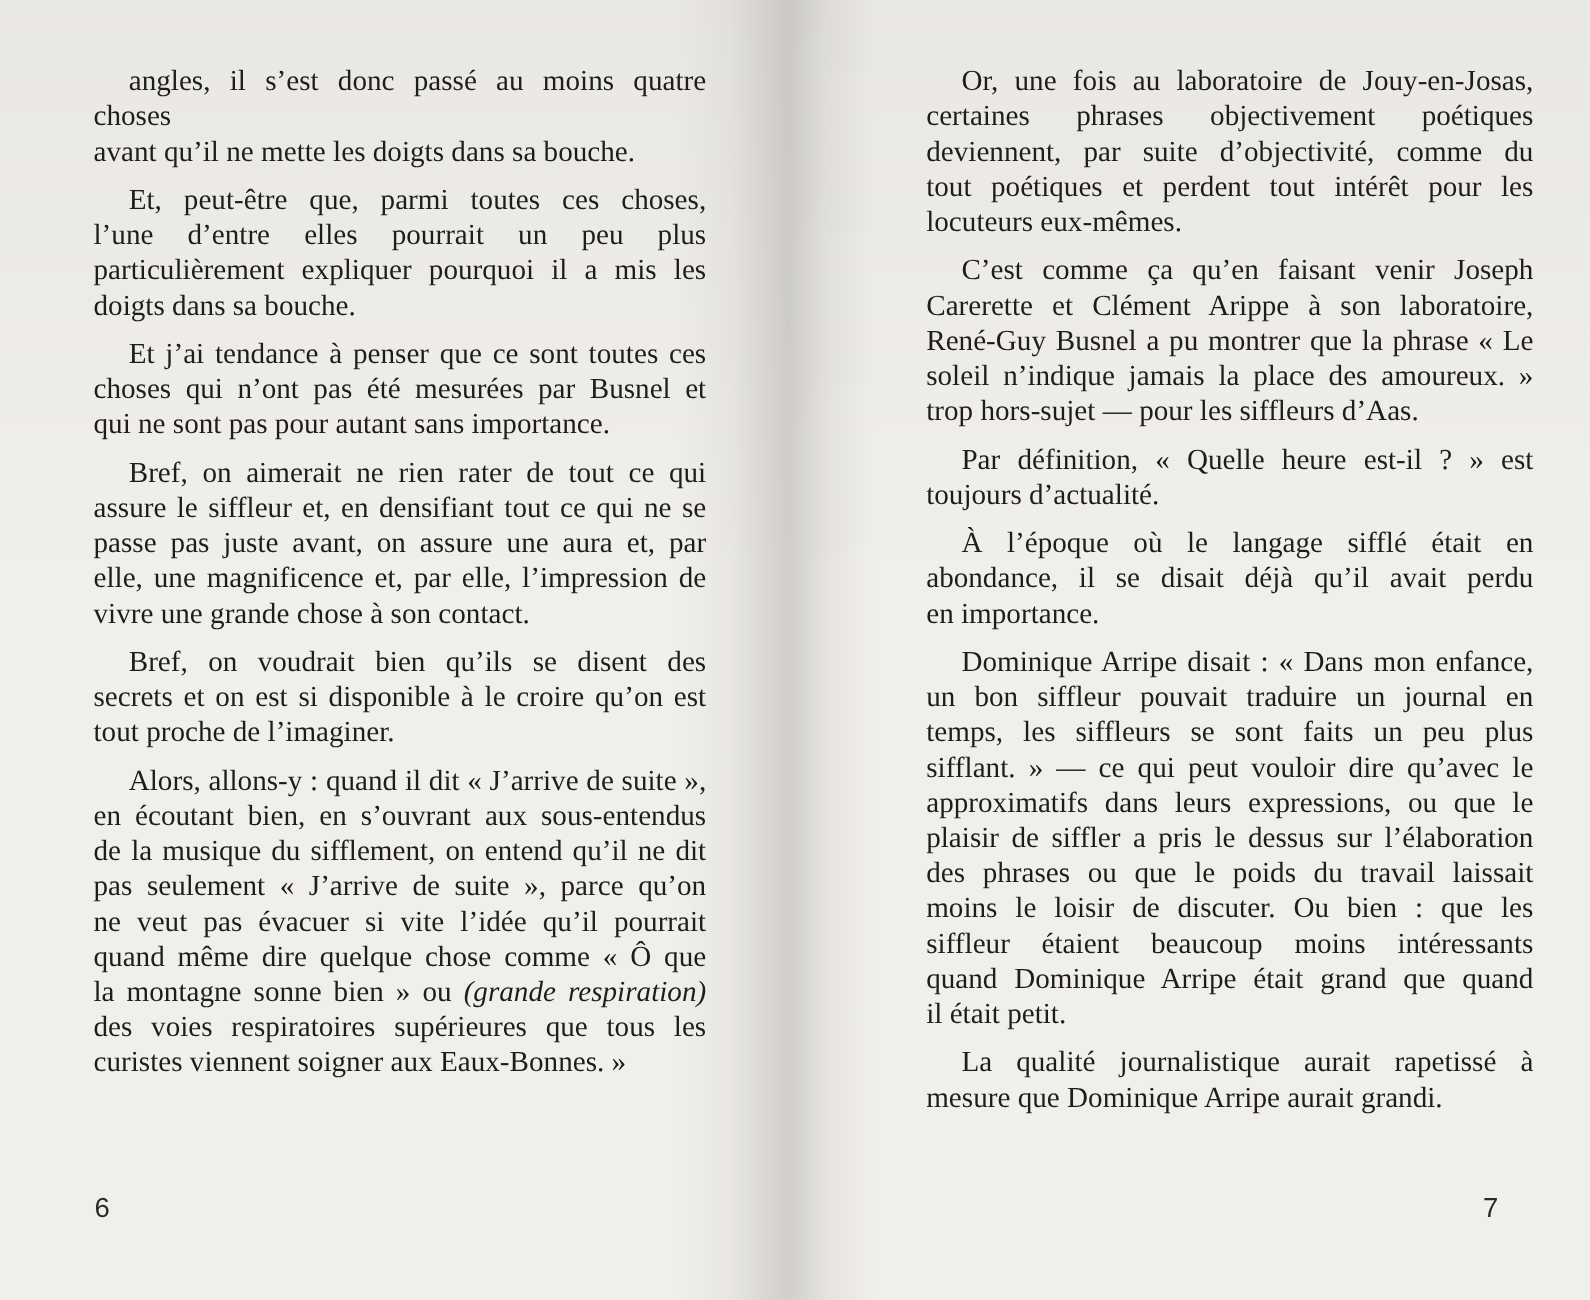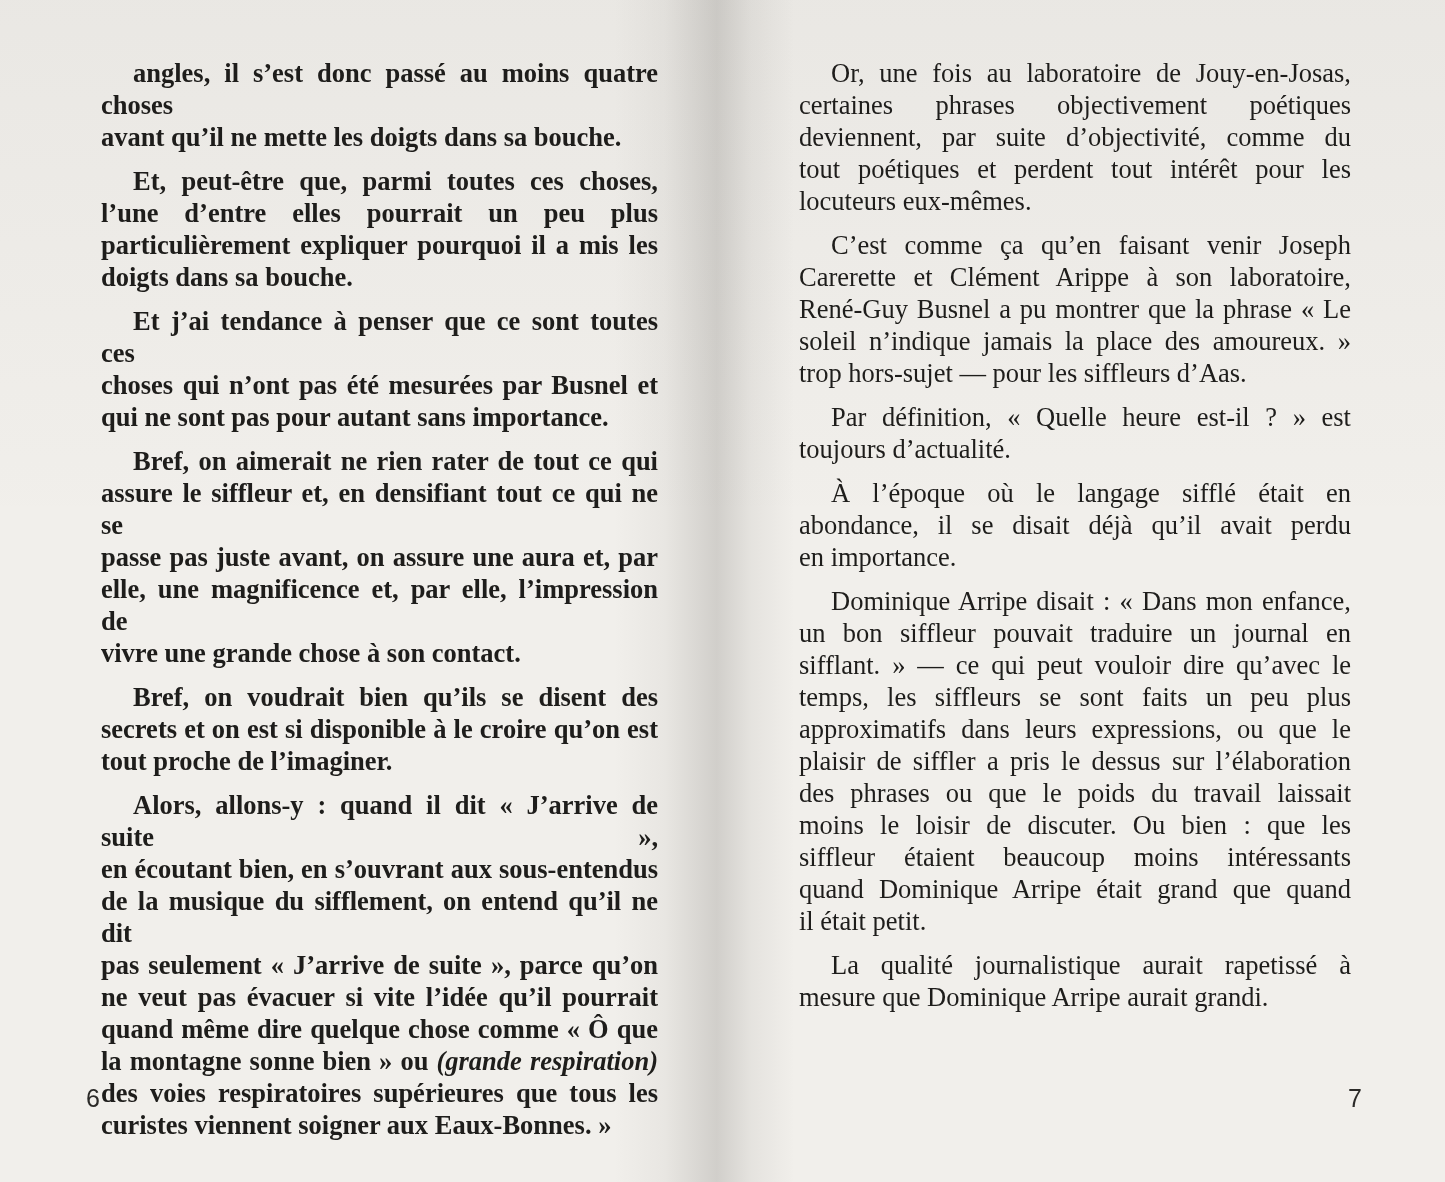--- a/index.html
+++ b/index.html
@@ -19,22 +19,22 @@
         rgba(70,67,62,0)   42.5%,
         rgba(70,67,62,0.05) 46.0%,
         rgba(70,67,62,0.19) 49.6%,
         rgba(70,67,62,0.07) 52.0%,
         rgba(70,67,62,0)   55.0%,
         rgba(70,67,62,0)   100%),
       linear-gradient(180deg, rgba(70,67,62,0.045) 0%, rgba(70,67,62,0) 45%);
     pointer-events: none;
   }
   .page { position: absolute; top: 57px; }
-  .page-left  { left: 101px;  width: 557px; font-weight: bold; }
-  .page-right { left: 799px; width: 552px; }
+  .page-left  { left: 85px;  width: 557px; }
+  .page-right { left: 842px; width: 552px; }
   .para { margin: 0 0 12px 0; }
   .para:last-child { margin-bottom: 0; }
   .line {
     font-size: 26.5px;
     line-height: 32px;
     text-align: justify;
     text-align-last: justify;
     white-space: normal;
   }
   .line.first { text-indent: 32px; }
@@ -118,22 +118,22 @@
           <div class="line last"><span>toujours d’actualité.</span></div>
         </div>
         <div class="para">
           <div class="line first"><span>À l’époque où le langage sifflé était en</span></div>
           <div class="line"><span>abondance, il se disait déjà qu’il avait perdu</span></div>
           <div class="line last"><span>en importance.</span></div>
         </div>
         <div class="para">
           <div class="line first"><span>Dominique Arripe disait : « Dans mon enfance,</span></div>
           <div class="line"><span>un bon siffleur pouvait traduire un journal en</span></div>
+          <div class="line"><span>temps, les siffleurs se sont faits un peu plus</span></div>
           <div class="line"><span>sifflant. » — ce qui peut vouloir dire qu’avec le</span></div>
-          <div class="line"><span>temps, les siffleurs se sont faits un peu plus</span></div>
           <div class="line"><span>approximatifs dans leurs expressions, ou que le</span></div>
           <div class="line"><span>plaisir de siffler a pris le dessus sur l’élaboration</span></div>
           <div class="line"><span>des phrases ou que le poids du travail laissait</span></div>
           <div class="line"><span>moins le loisir de discuter. Ou bien : que les</span></div>
           <div class="line"><span>siffleur étaient beaucoup moins intéressants</span></div>
           <div class="line"><span>quand Dominique Arripe était grand que quand</span></div>
           <div class="line last"><span>il était petit.</span></div>
         </div>
         <div class="para">
           <div class="line first"><span>La qualité journalistique aurait rapetissé à</span></div>

